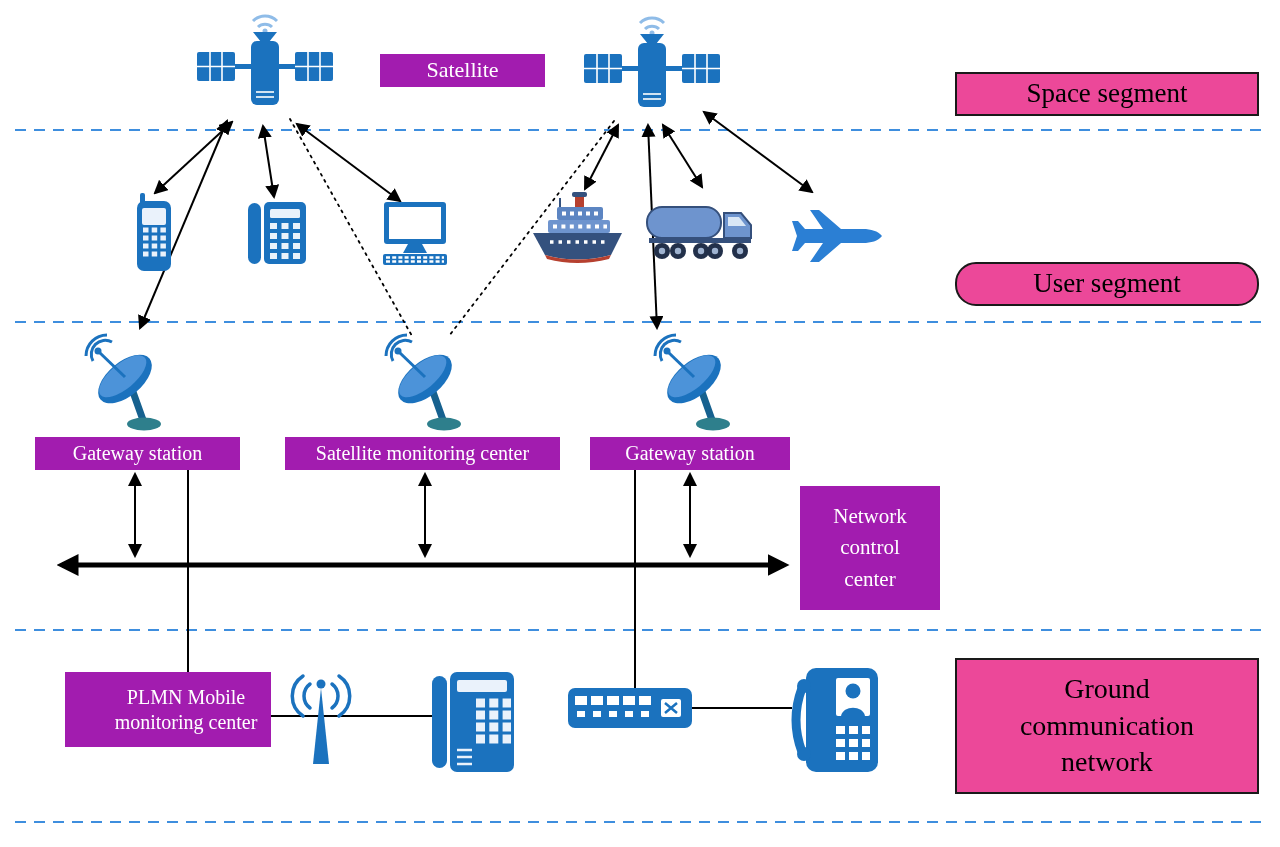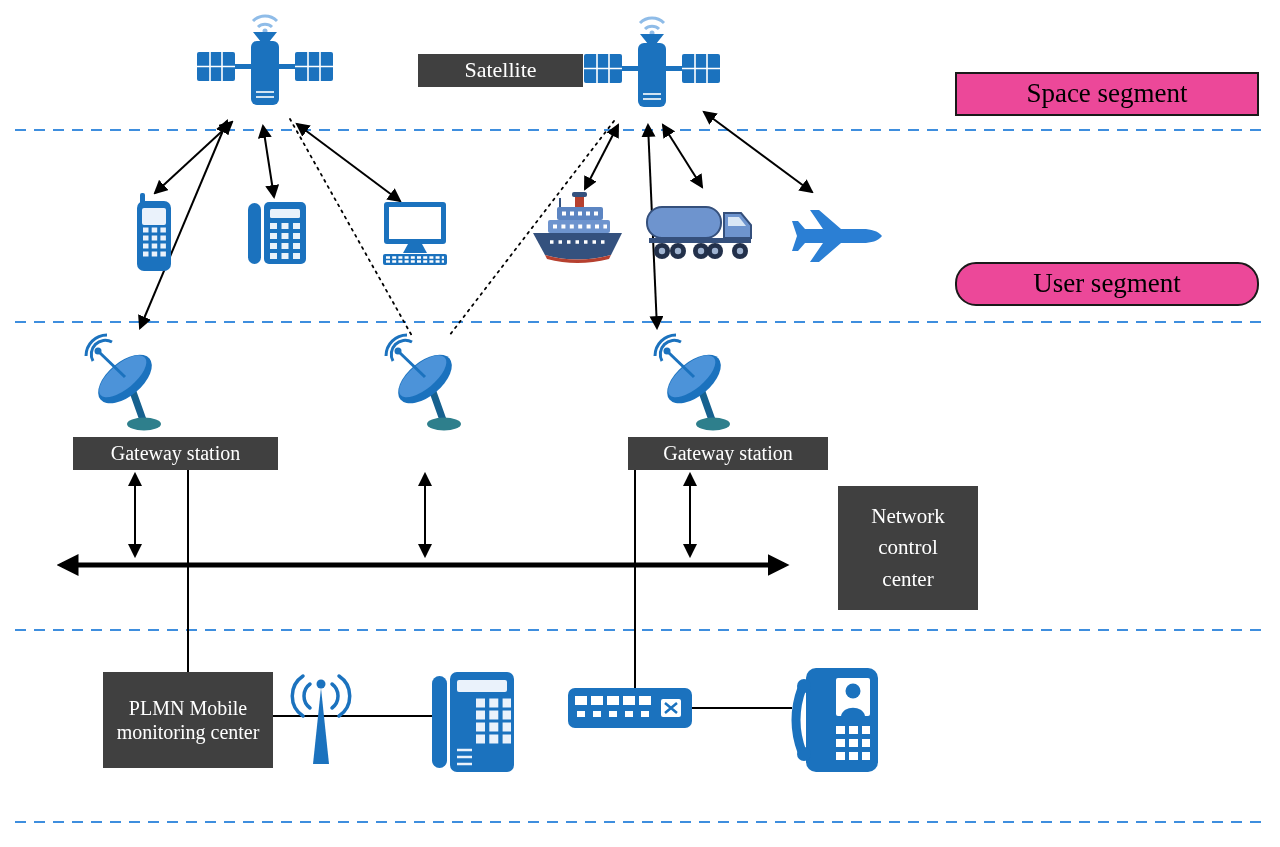--- a/index.html
+++ b/index.html
@@ -2,23 +2,23 @@
 <html><head>
 <meta charset="utf-8">
 <style>
   html, body { margin: 0; padding: 0; background: #ffffff; }
   body { font-family: "Liberation Serif", serif; }
   #canvas { position: relative; width: 1280px; height: 847px; background: #fff; overflow: hidden; }
   .layer { position: absolute; left: 0; top: 0; z-index: 1; }
   .icon { position: absolute; z-index: 2; }
   .bluebox {
     position: absolute; z-index: 3;
-    background: #404040; color: #fff;
+    background: #a21caf; color: #fff;
     display: flex; flex-direction: column; align-items: center; justify-content: center;
-    text-align: center; font-size: 20px; line-height: 1.22; margin-left: 38px;
+    text-align: center; font-size: 20px; line-height: 1.22;
   }
   .seglabel {
     position: absolute; z-index: 3;
     background: #ec4899; border: 2px solid #1a1a1a; color: #000;
     display: flex; flex-direction: column; align-items: center; justify-content: center;
     text-align: center; font-size: 27px; line-height: 1.3;
   }
 </style>
 </head>
 <body>
@@ -266,29 +266,30 @@
       <g transform="rotate(-40 42 47)">
         <ellipse cx="42" cy="47" rx="32" ry="17" fill="#1B72BE"></ellipse>
         <ellipse cx="42" cy="43.5" rx="29" ry="12.5" fill="#4C93D9"></ellipse>
       </g>
       <line x1="42" y1="45" x2="16" y2="20" stroke="#1B72BE" stroke-width="3"></line>
       <circle cx="15" cy="19" r="3.5" fill="#1B72BE"></circle>
     </svg>
   </div>
 
   <div class="bluebox" style="left:35px;top:437px;width:205px;height:33px;">Gateway station</div>
+  <div class="bluebox" style="left:285px;top:437px;width:275px;height:33px;">Satellite monitoring center</div>
   <div class="bluebox" style="left:590px;top:437px;width:200px;height:33px;">Gateway station</div>
 
   <div class="bluebox" style="left:800px;top:486px;width:140px;height:124px;font-size:21px;line-height:1.5;">
     <span>Network</span>
     <span>control</span>
     <span>center</span>
   </div>
 
-  <div class="bluebox" style="left:65px;top:672px;width:170px;height:96px;">
+  <div class="bluebox" style="left:65px;top:672px;width:170px;height:75px;padding-left:36px;">
     <span>PLMN Mobile</span>
     <span>monitoring center</span>
   </div>
 
   <div class="icon" style="left:283px;top:672px;width:76px;height:96px;">
     <svg viewBox="0 0 76 96" width="76" height="96">
       <g fill="none" stroke="#1B72BE" stroke-width="3.5" stroke-linecap="round">
         <path d="M20,4 A24,24 0 0 0 20,44"></path>
         <path d="M27,12 A15,15 0 0 0 27,36"></path>
         <path d="M56,4 A24,24 0 0 1 56,44"></path>
@@ -341,14 +342,19 @@
         <line x1="46" y1="88" x2="80" y2="88" stroke-dasharray="9 4"></line>
       </g>
       <path d="M12,20 q-12,32 0,64" stroke="#1B72BE" stroke-width="9" fill="none" stroke-linecap="round"></path>
       <circle cx="14" cy="18" r="7" fill="#1B72BE"></circle>
       <circle cx="14" cy="86" r="7" fill="#1B72BE"></circle>
     </svg>
   </div>
 
   <div class="seglabel" style="left:955px;top:72px;width:300px;height:40px;">Space segment</div>
   <div class="seglabel" style="left:955px;top:262px;width:300px;height:40px;border-radius:21px;">User segment</div>
+  <div class="seglabel" style="left:955px;top:658px;width:300px;height:132px;font-size:28px;">
+    <span>Ground</span>
+    <span>communication</span>
+    <span>network</span>
+  </div>
 
 </div>
 
 </body></html>

